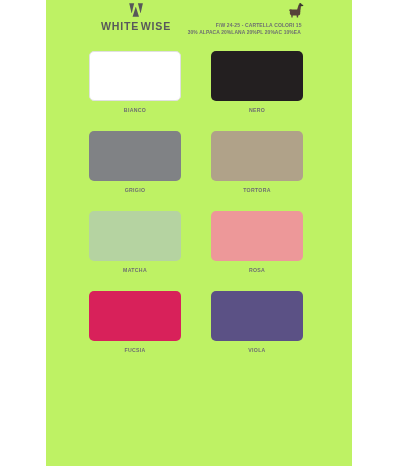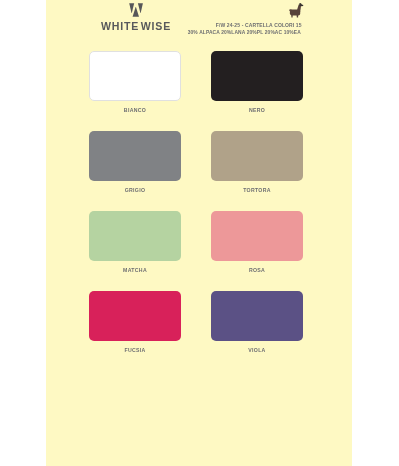--- a/index.html
+++ b/index.html
@@ -1,19 +1,19 @@
 <!DOCTYPE html>
 <html><head>
 <meta charset="utf-8">
 <style>
   html,body{margin:0;padding:0;}
   body{width:399px;height:466px;background:#ffffff;
        font-family:"Liberation Sans",sans-serif;overflow:hidden;}
 
-  .page{position:absolute;left:46px;top:0;width:306px;height:466px;background:#fef9c3;}
+  .page{position:absolute;left:46px;top:0;width:306px;height:466px;background:#bef264;}
 
   .header{position:absolute;left:0;top:0;width:306px;height:51px;}
 
   .brand{position:absolute;left:0;top:0;width:306px;height:34px;}
   .wmark{position:absolute;left:82.8px;top:3.4px;width:15px;height:14.3px;}
   .brandname{position:absolute;left:0;top:21px;width:180px;text-align:center;
              font-size:10.6px;font-weight:bold;letter-spacing:.82px;word-spacing:-2.2px;
              color:#58595b;transform:translateZ(0);line-height:10px;white-space:nowrap;}
 
   .meta{position:absolute;left:0;top:0;width:306px;height:36px;}

